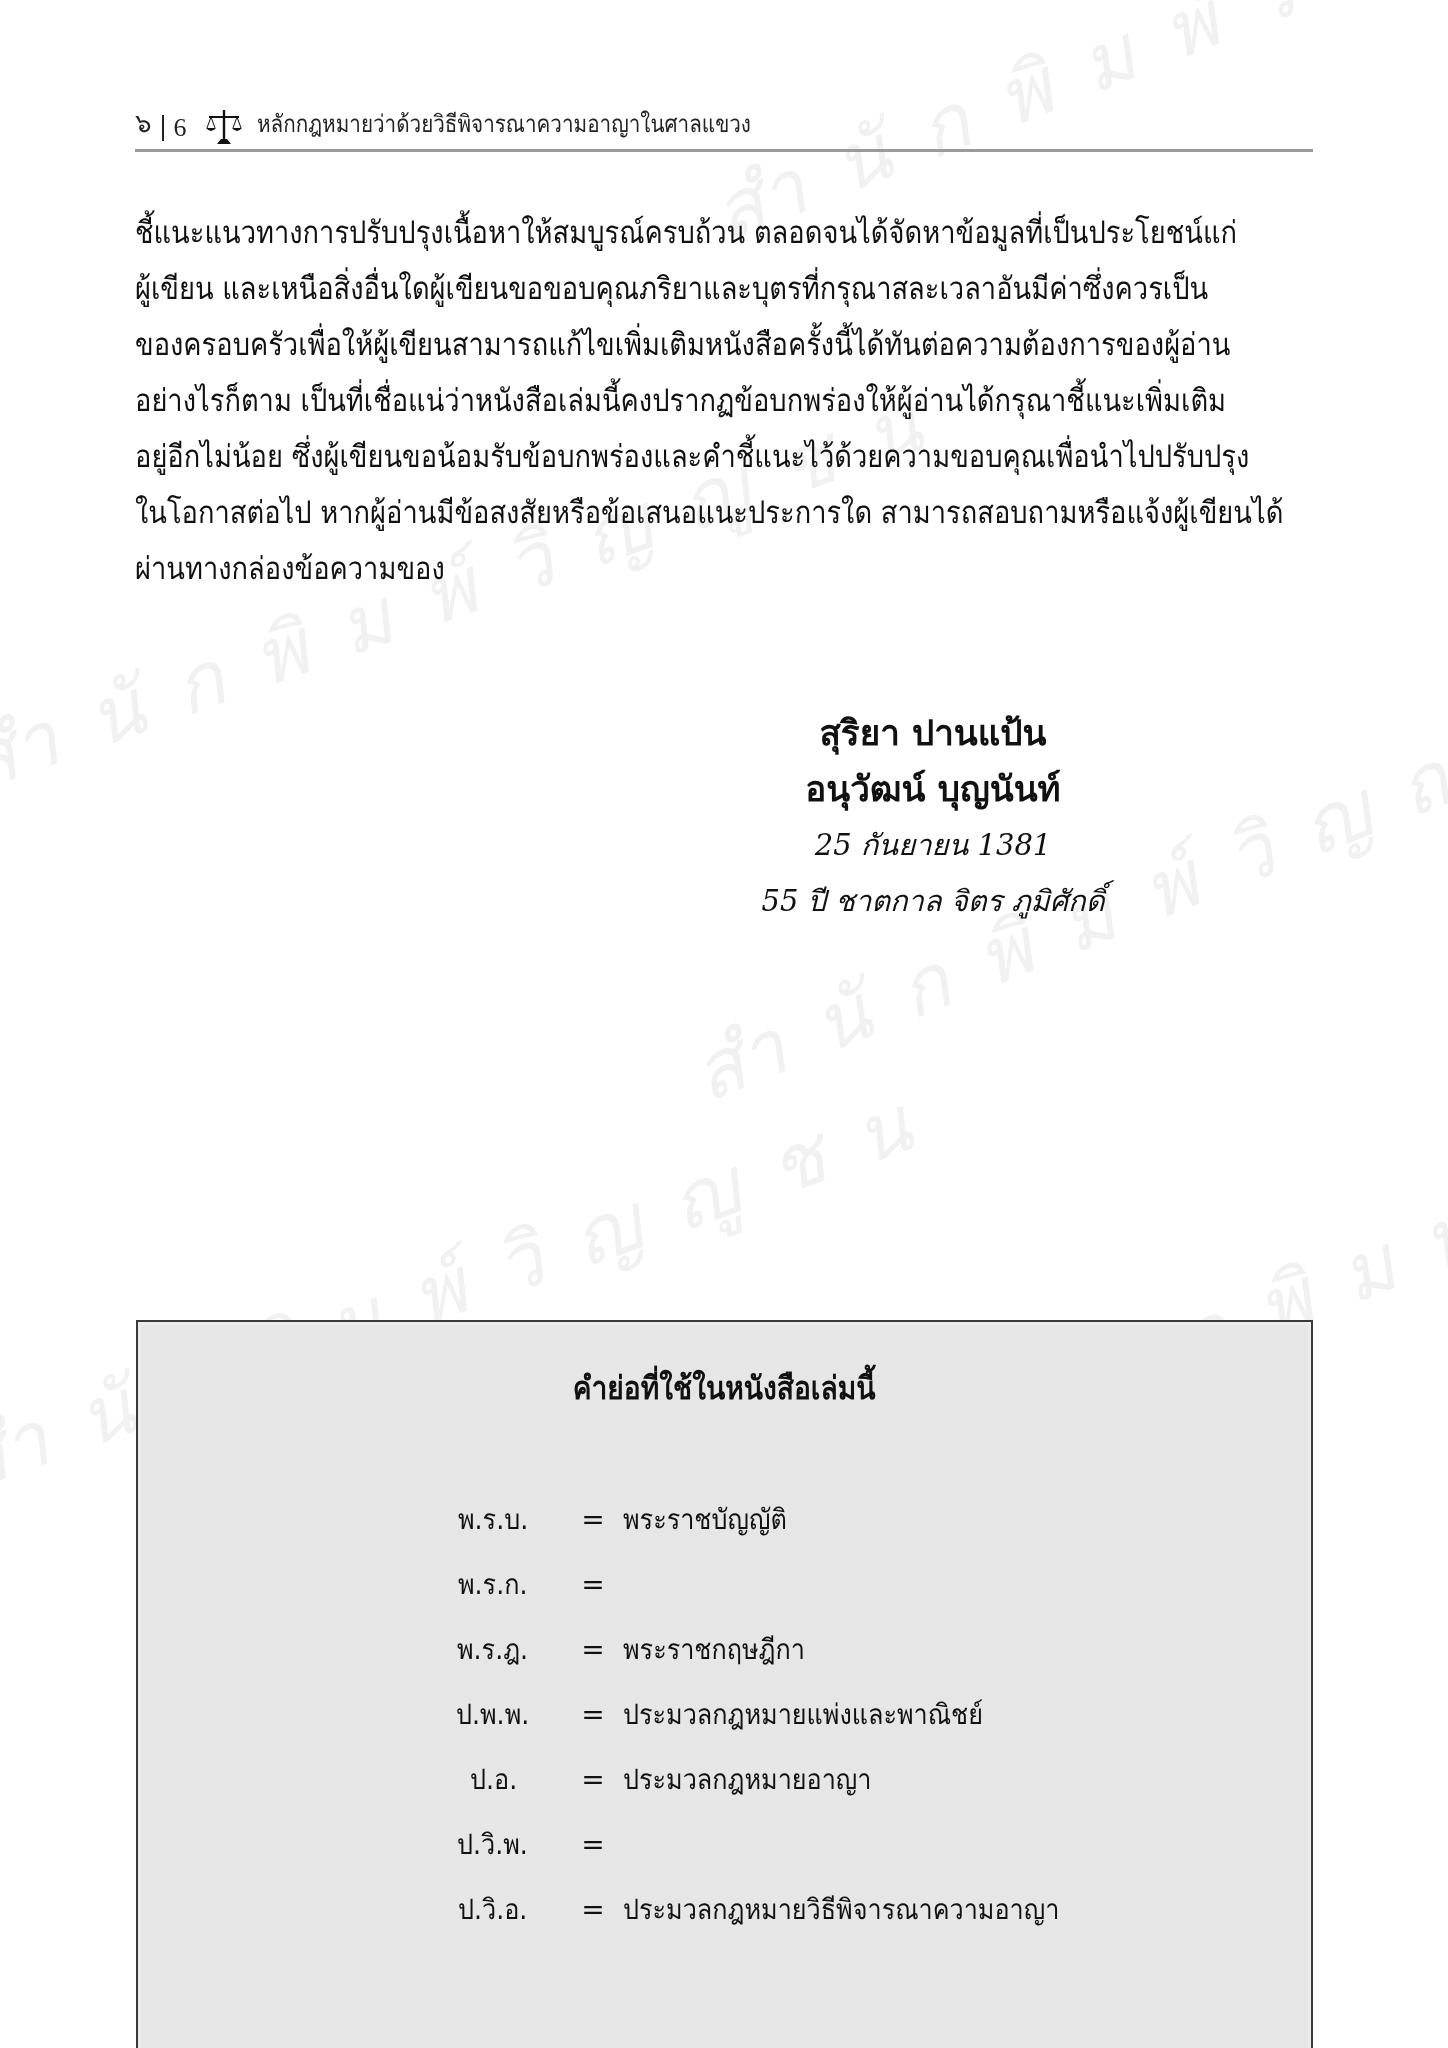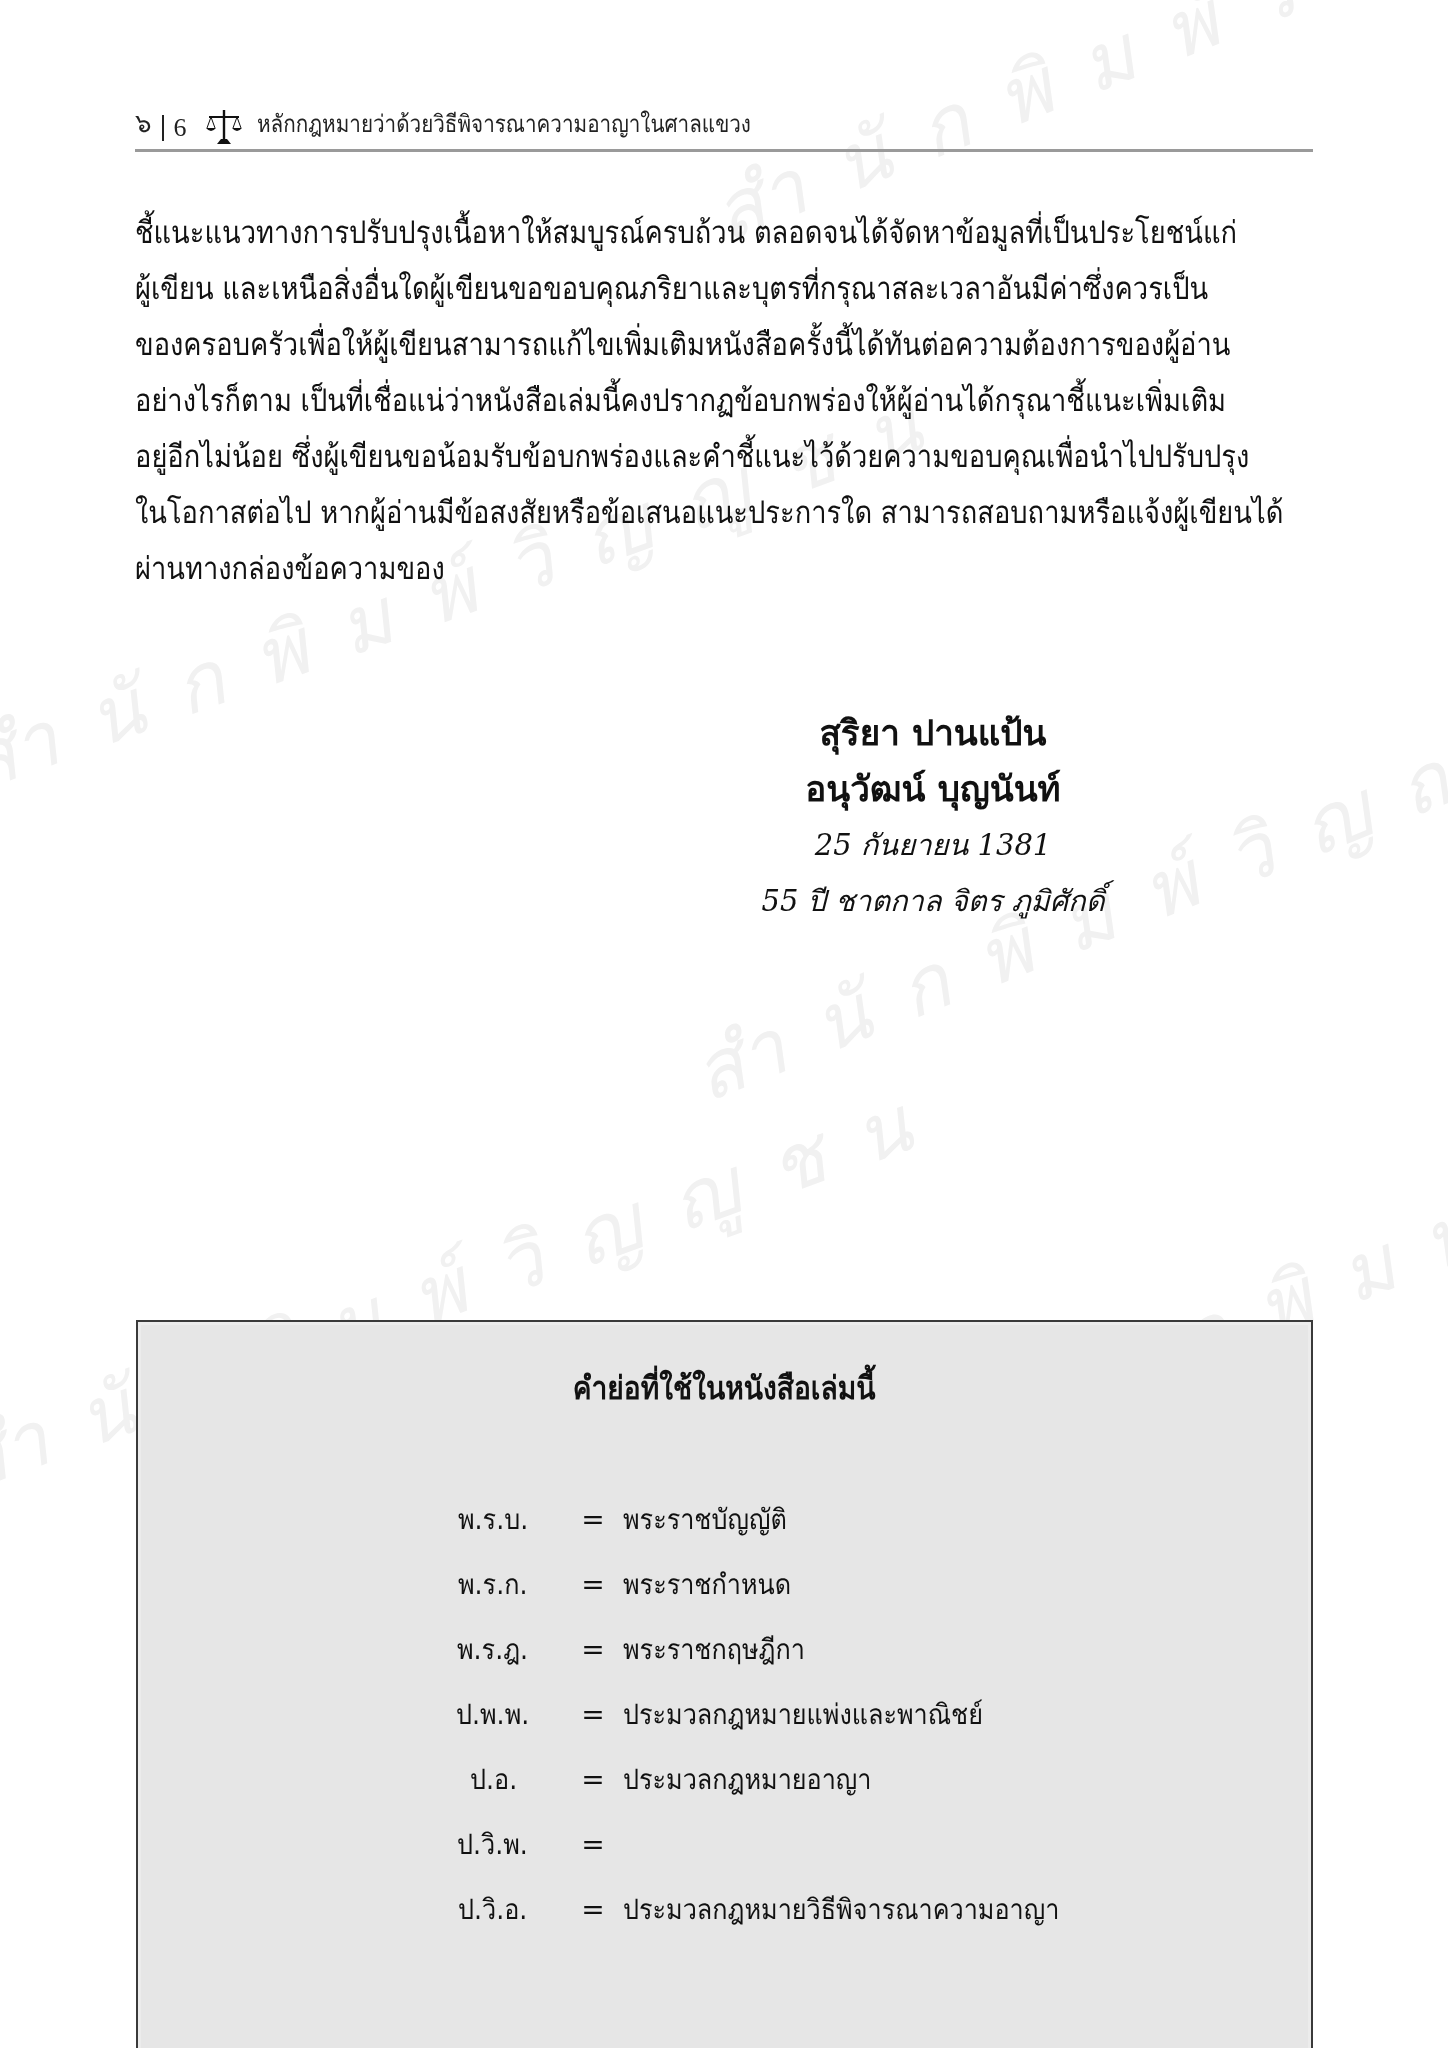--- a/index.html
+++ b/index.html
@@ -227,21 +227,20 @@
   </div>
   <div class="abbr-list">
     <div class="abbr-row">
       <span class="abbr"><span>พ.ร.บ.</span></span>
       <span class="eq">=</span>
       <span class="def"><span>พระราชบัญญัติ</span></span>
     </div>
     <div class="abbr-row">
       <span class="abbr"><span>พ.ร.ก.</span></span>
       <span class="eq">=</span>
-      <span class="def"><span>พระราชกำหนด</span></span>
     </div>
     <div class="abbr-row">
       <span class="abbr"><span>พ.ร.ฎ.</span></span>
       <span class="eq">=</span>
       <span class="def"><span>พระราชกฤษฎีกา</span></span>
     </div>
     <div class="abbr-row">
       <span class="abbr"><span>ป.พ.พ.</span></span>
       <span class="eq">=</span>
       <span class="def"><span>ประมวลกฎหมายแพ่งและพาณิชย์</span></span>

